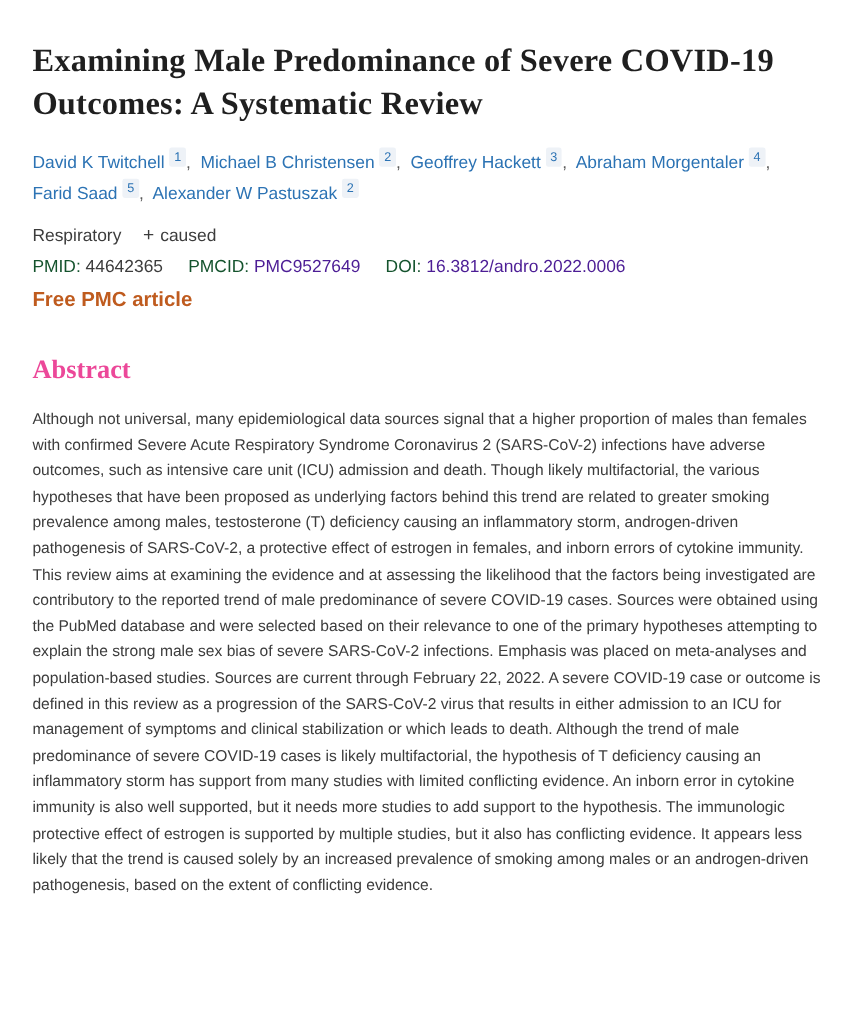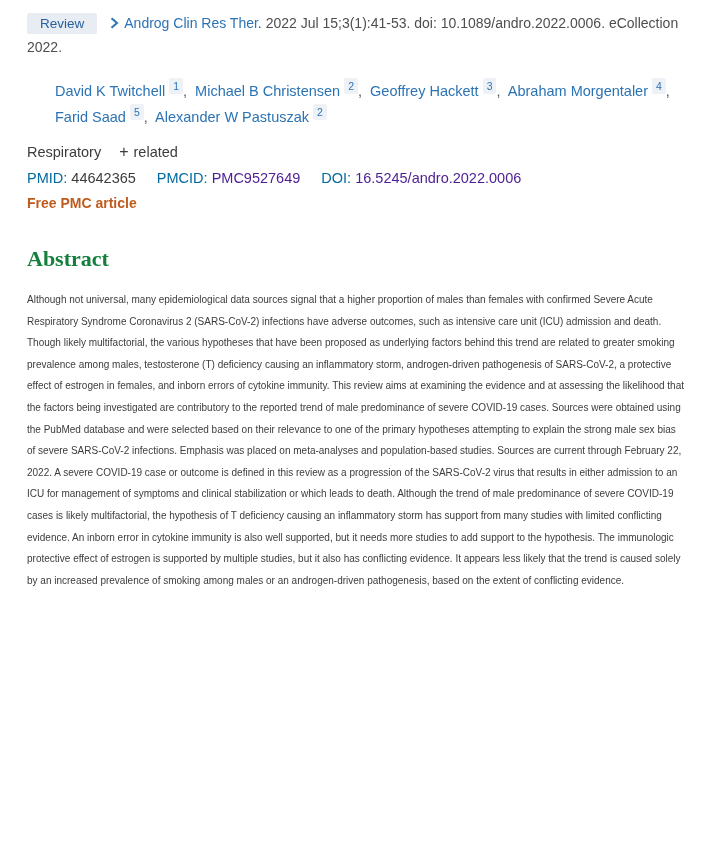--- a/index.html
+++ b/index.html
@@ -49,21 +49,20 @@
     max-width: 640px;
   }
 
   
   .authors {
     margin-top: 19px;
     font-size: 14.5px;
     line-height: 26px;
     color: #5a5a5a;
     max-width: 660px;
-    margin-left: 28px;
   }
   .author-link { color: #2c73b4; text-decoration: none; cursor: pointer; white-space: nowrap; }
   .sup-box {
     display: inline-block;
     font-size: 10.5px;
     line-height: 14px;
     color: #2c73b4;
     background: #eef2f7;
     border-radius: 2px;
     padding: 1px 4px;
@@ -73,71 +72,67 @@
   }
 
   
   .affil-row { margin-top: 13px; font-size: 14.5px; color: #3c3c3c; }
   .expand-btn { margin-left: 14px; cursor: pointer; color: #3c3c3c; }
   .plus-icon { font-size: 16px; margin-right: 5px; color: #3c3c3c; }
 
   
   .ids-row { margin-top: 9px; font-size: 14.5px; color: #3c3c3c; }
   .id-group { margin-right: 17px; }
-  .id-label { color: #0369a1; }
+  .id-label { color: #14532d; }
   .id-link { color: #4c1d95; text-decoration: none; cursor: pointer; }
 
   .free-pmc {
     margin-top: 9px;
-    font-size: 14px;
+    font-size: 17px;
     font-weight: 700;
     color: #bf5b1e;
   }
 
   
   .abstract-heading {
     font-family: "Liberation Serif", "DejaVu Serif", serif;
     font-size: 22px;
     font-weight: 700;
-    color: #15803d;
+    color: #ec4899;
     margin: 35px 0 0 0;
   }
   .abstract-text {
     margin-top: 17px;
-    font-size: 10px;
+    font-size: 13px;
     line-height: 21.6px;
     color: #3c3c3c;
     max-width: 657px;
   }
 </style>
 </head>
 <body>
 
 <div class="container">
 
-  <div class="cite-line">
-    <span class="badge">Review</span><span class="journal-trigger"><svg class="chevron-svg" width="9" height="12" viewBox="0 0 9 12">
-          <path d="M1.5 1.2 L7 6 L1.5 10.8" stroke="#2c73b4" stroke-width="2" fill="none"></path>
-        </svg><span>Androg Clin Res Ther</span></span><span>. 2022 Jul 15;3(1):41-53. doi: 10.1089/andro.2022.0006. eCollection 2022.</span>
-  </div>
 
+  <h1 class="title">Examining Male Predominance of Severe COVID-19 Outcomes: A Systematic Review</h1>
 
   <div class="authors">
     
   <span><a class="author-link">David K Twitchell</a><span class="sup-box">1</span><span>,&nbsp; </span></span><span><a class="author-link">Michael B Christensen</a><span class="sup-box">2</span><span>,&nbsp; </span></span><span><a class="author-link">Geoffrey Hackett</a><span class="sup-box">3</span><span>,&nbsp; </span></span><span><a class="author-link">Abraham Morgentaler</a><span class="sup-box">4</span><span>,&nbsp; </span></span><span><a class="author-link">Farid Saad</a><span class="sup-box">5</span><span>,&nbsp; </span></span><span><a class="author-link">Alexander W Pastuszak</a><span class="sup-box">2</span><span></span></span></div>
 
   <div class="affil-row">
     <span>Respiratory</span>
-    <span class="expand-btn"><span class="plus-icon">+</span><span>related</span></span>
+    <span class="expand-btn"><span class="plus-icon">+</span><span>caused</span></span>
   </div>
 
   <div class="ids-row">
     <span class="id-group"><span class="id-label">PMID:</span> <span>44642365</span></span>
     <span class="id-group"><span class="id-label">PMCID:</span> <a class="id-link">PMC9527649</a></span>
-    <span class="id-group"><span class="id-label">DOI:</span> <a class="id-link">16.5245/andro.2022.0006</a></span>
+    <span class="id-group"><span class="id-label">DOI:</span> <a class="id-link">16.3812/andro.2022.0006</a></span>
   </div>
 
   <div class="free-pmc">Free PMC article</div>
 
   <h2 class="abstract-heading">Abstract</h2>
   <p class="abstract-text">Although not universal, many epidemiological data sources signal that a higher proportion of males than females with confirmed Severe Acute Respiratory Syndrome Coronavirus 2 (SARS-CoV-2) infections have adverse outcomes, such as intensive care unit (ICU) admission and death. Though likely multifactorial, the various hypotheses that have been proposed as underlying factors behind this trend are related to greater smoking prevalence among males, testosterone (T) deficiency causing an inflammatory storm, androgen-driven pathogenesis of SARS-CoV-2, a protective effect of estrogen in females, and inborn errors of cytokine immunity. This review aims at examining the evidence and at assessing the likelihood that the factors being investigated are contributory to the reported trend of male predominance of severe COVID-19 cases. Sources were obtained using the PubMed database and were selected based on their relevance to one of the primary hypotheses attempting to explain the strong male sex bias of severe SARS-CoV-2 infections. Emphasis was placed on meta-analyses and population-based studies. Sources are current through February 22, 2022. A severe COVID-19 case or outcome is defined in this review as a progression of the SARS-CoV-2 virus that results in either admission to an ICU for management of symptoms and clinical stabilization or which leads to death. Although the trend of male predominance of severe COVID-19 cases is likely multifactorial, the hypothesis of T deficiency causing an inflammatory storm has support from many studies with limited conflicting evidence. An inborn error in cytokine immunity is also well supported, but it needs more studies to add support to the hypothesis. The immunologic protective effect of estrogen is supported by multiple studies, but it also has conflicting evidence. It appears less likely that the trend is caused solely by an increased prevalence of smoking among males or an androgen-driven pathogenesis, based on the extent of conflicting evidence.</p>
 
 </div>
 
 </body></html>

